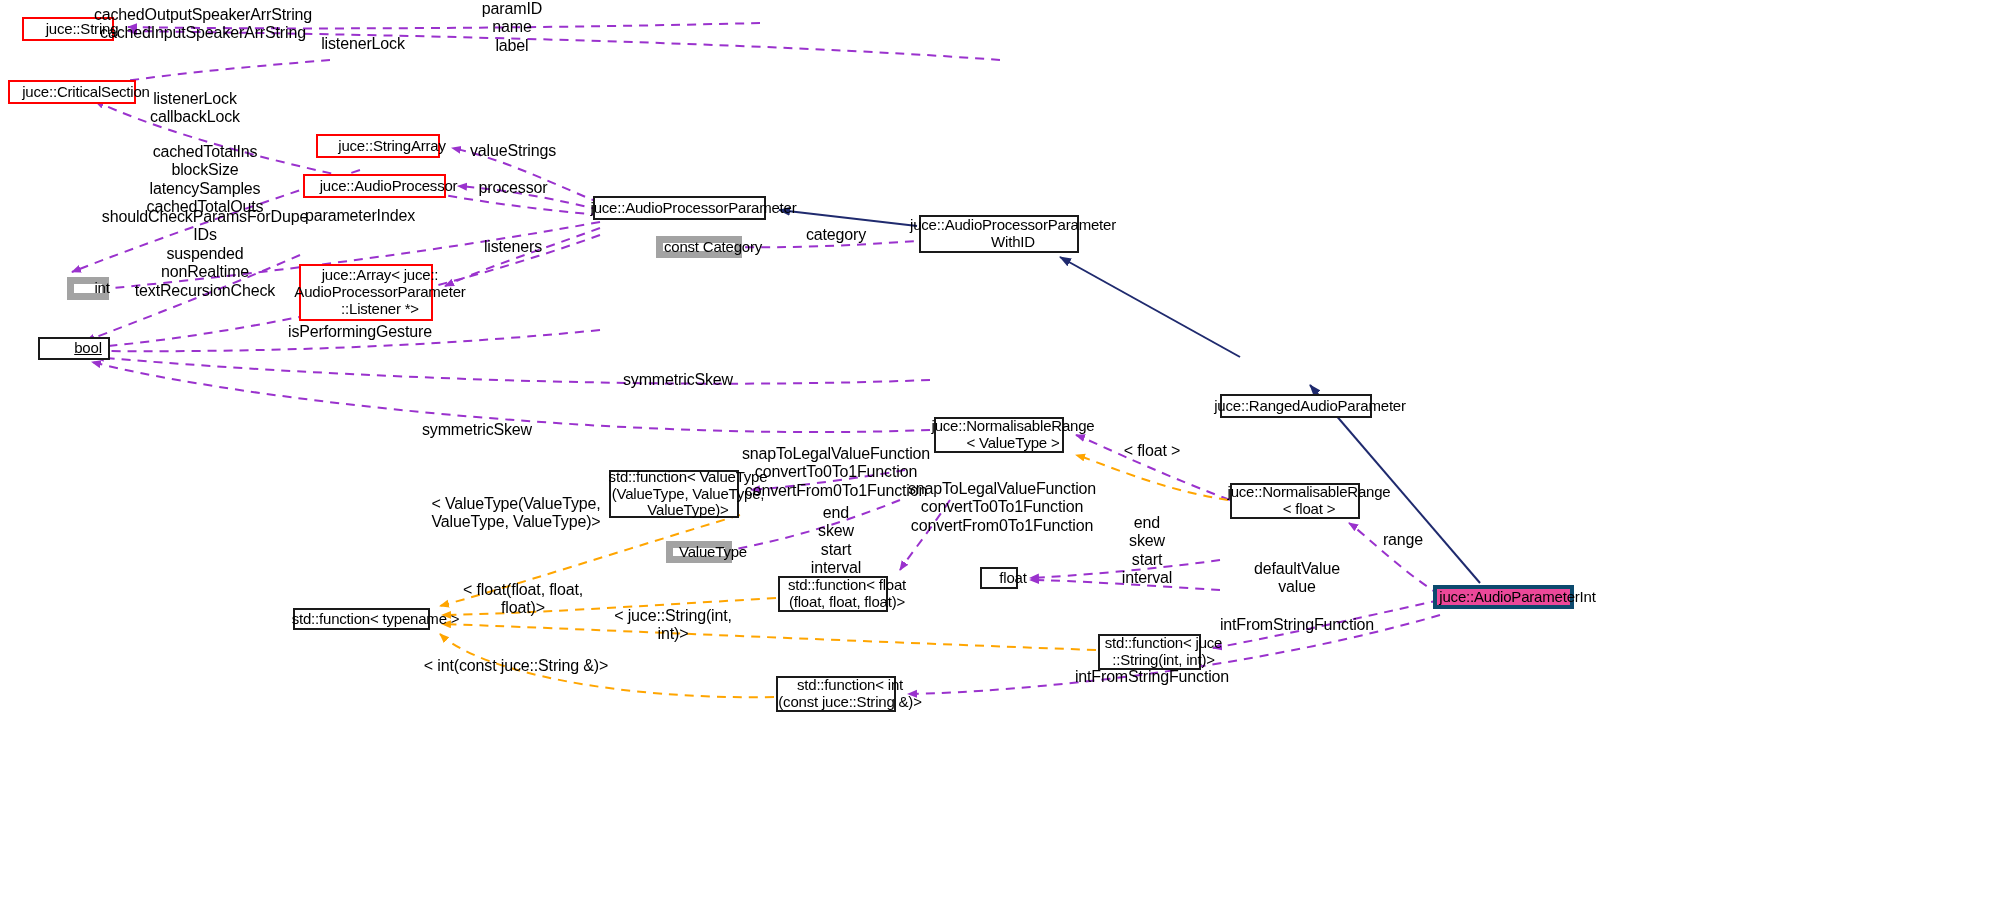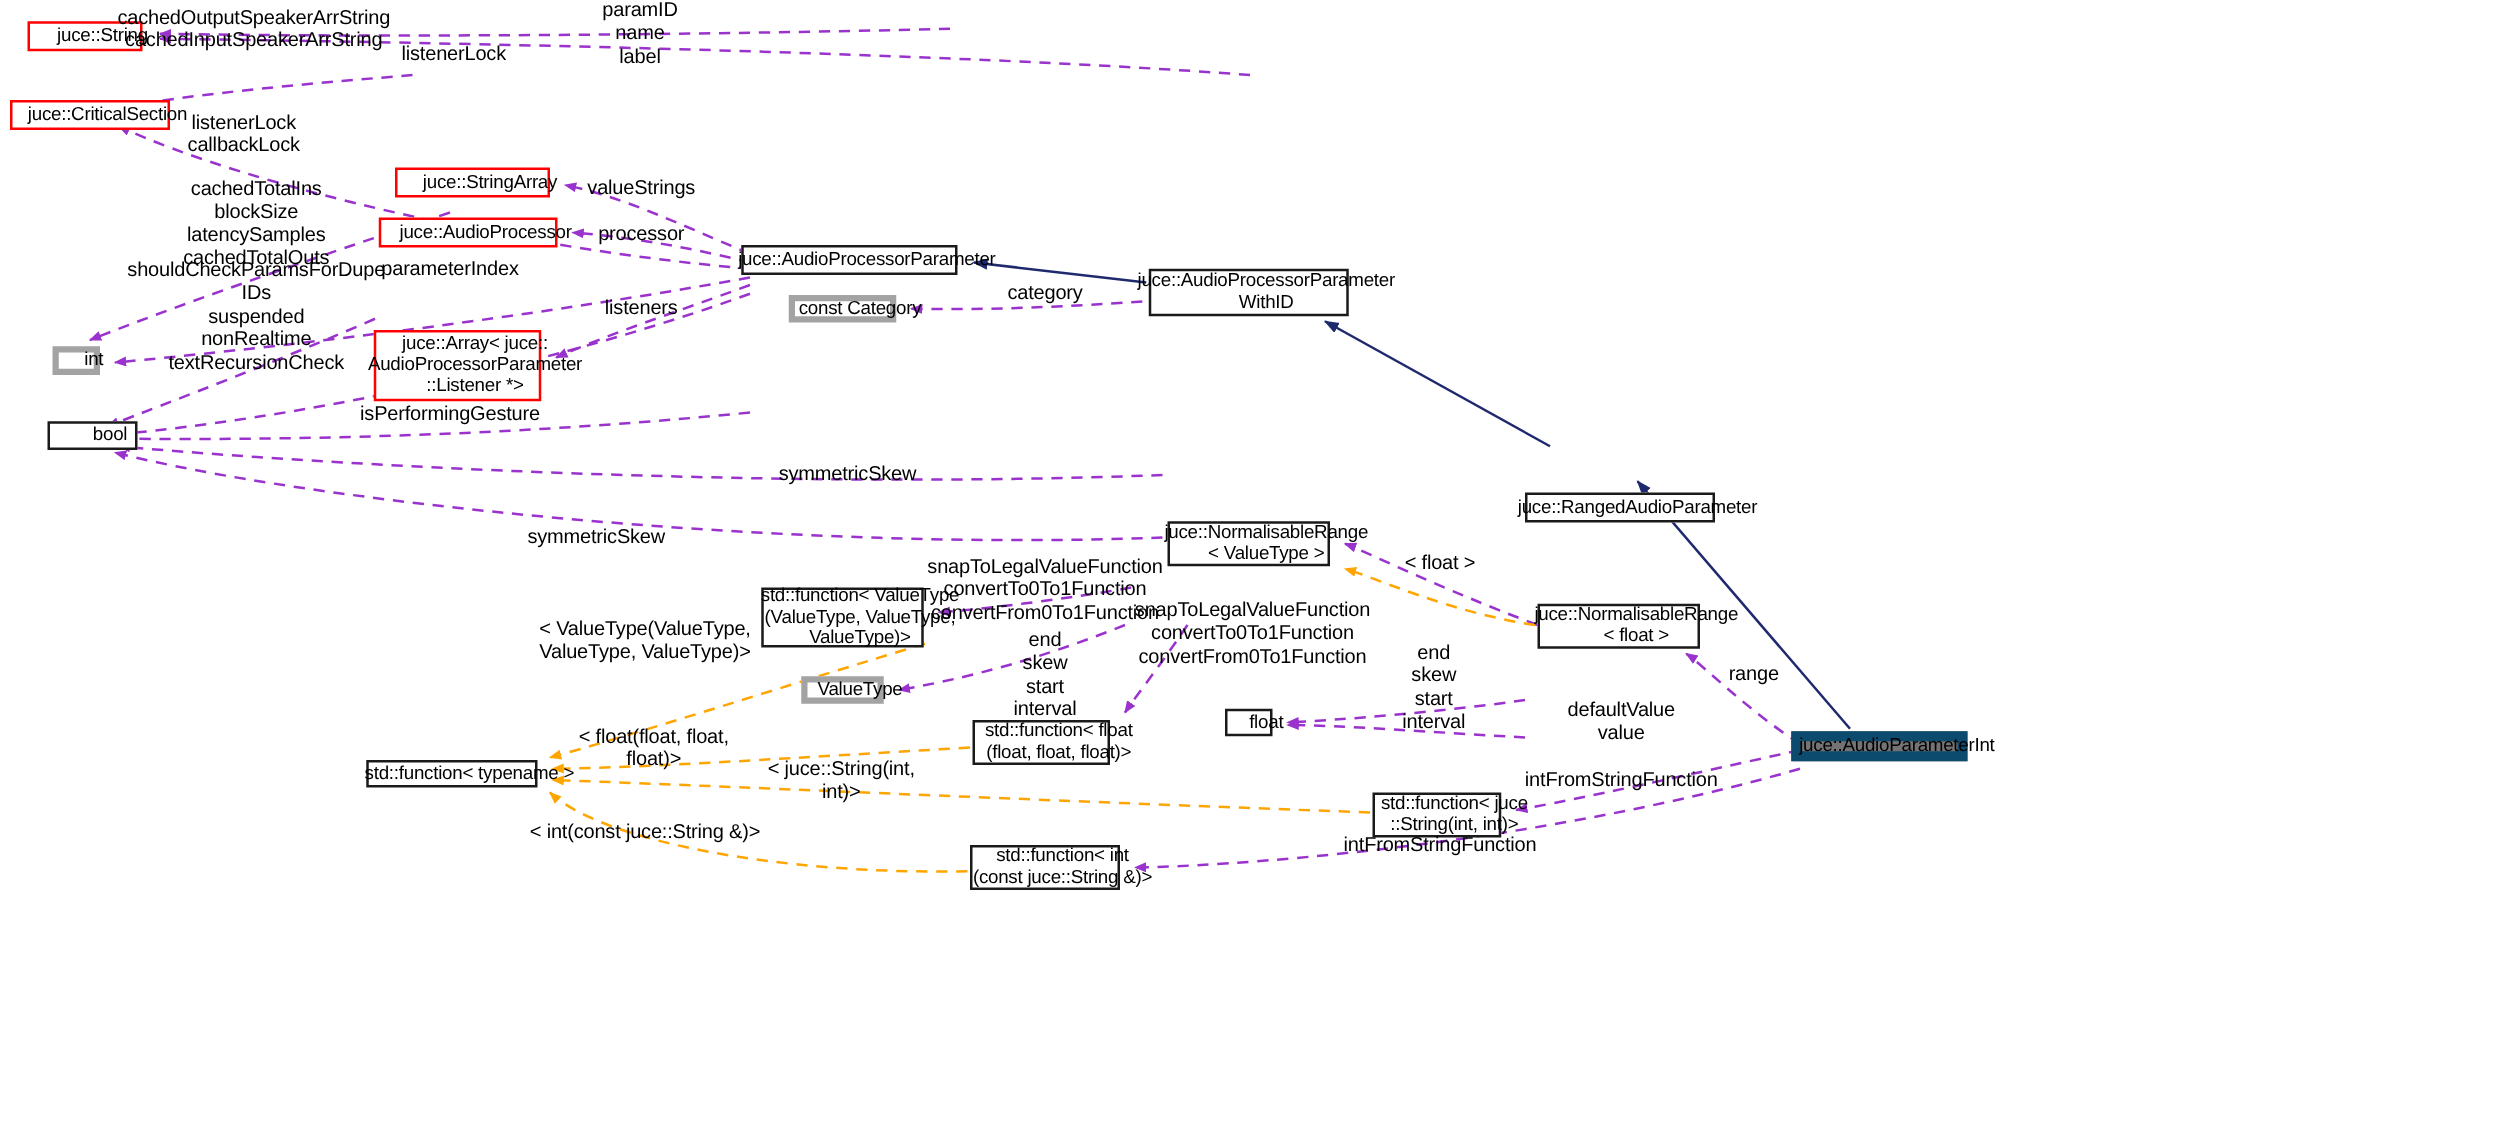--- a/index.html
+++ b/index.html
@@ -39,25 +39,26 @@
     letter-spacing: -0.2px;
     padding-left: 28px;
   }
   .node.red {
     border: 2px solid #ff0000;
   }
   .node.black {
     border: 2px solid #1a1a1a;
   }
   .node.grey {
-    border: 5px solid #a3a3a3;
+    border: 7px solid #a3a3a3;
+    margin-left: 25px;
   }
   .node.focus {
-    border: 8px solid #0c4a6e;
-    background: #737373;
+    border: 4px solid #0c4a6e;
+    background: #ec4899;
   }
   .elabel {
     position: absolute;
     font-size: 16px;
     color: #000000;
     text-align: center;
     line-height: 1.15;
     white-space: pre;
     letter-spacing: -0.15px;
     transform: translateX(-50%);
@@ -143,21 +144,21 @@
       <path d="M1480,583 L1310,385"></path>
     </g>
   </svg>
 
   <div id="nodes">
       <div class="node red" style="left: 22px; top: 17px; width: 92px; height: 24px;">juce::String</div>
       <div class="node red" style="left: 8px; top: 80px; width: 128px; height: 24px;">juce::CriticalSection</div>
       <div class="node red" style="left: 316px; top: 134px; width: 124px; height: 24px;">juce::StringArray</div>
       <div class="node red" style="left: 303px; top: 174px; width: 143px; height: 24px;">juce::AudioProcessor</div>
       <div class="node grey" style="left: 42px; top: 277px; width: 38px; height: 23px;">int</div>
-      <div class="node black" style="left: 38px; top: 337px; width: 72px; height: 23px;">bool</div>
+      <div class="node black" style="left: 38px; top: 337px; width: 72px; height: 23px; text-decoration: underline;">bool</div>
       <div class="node red" style="left: 299px; top: 264px; width: 134px; height: 57px;">juce::Array&lt; juce::
 AudioProcessorParameter
 ::Listener *&gt;</div>
       <div class="node black" style="left: 593px; top: 196px; width: 173px; height: 24px;">juce::AudioProcessorParameter</div>
       <div class="node grey" style="left: 631px; top: 236px; width: 86px; height: 22px;">const Category</div>
       <div class="node black" style="left: 919px; top: 215px; width: 160px; height: 38px;">juce::AudioProcessorParameter
 WithID</div>
       <div class="node black" style="left: 1220px; top: 358px; width: 152px; height: 24px; margin-top: 36px;">juce::RangedAudioParameter</div>
       <div class="node black" style="left: 934px; top: 417px; width: 130px; height: 36px;">juce::NormalisableRange
 &lt; ValueType &gt;</div>

